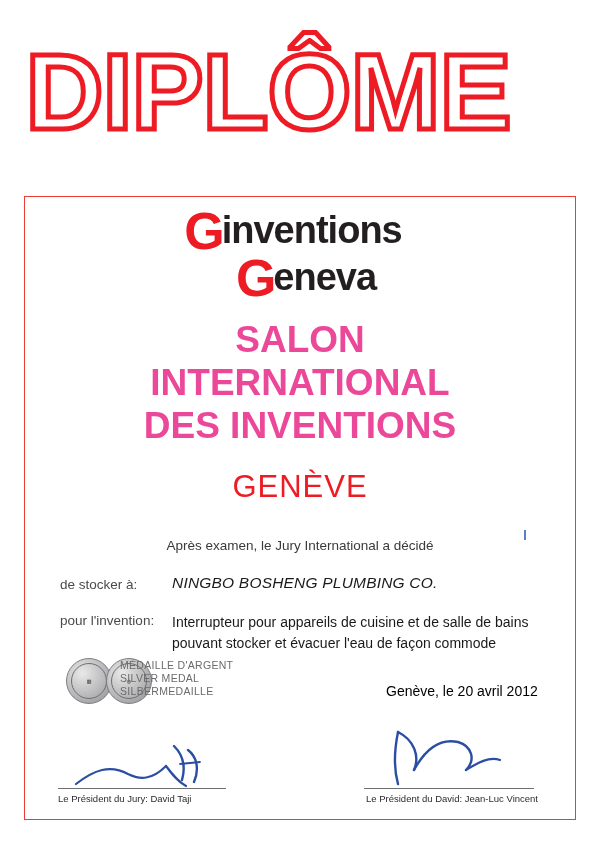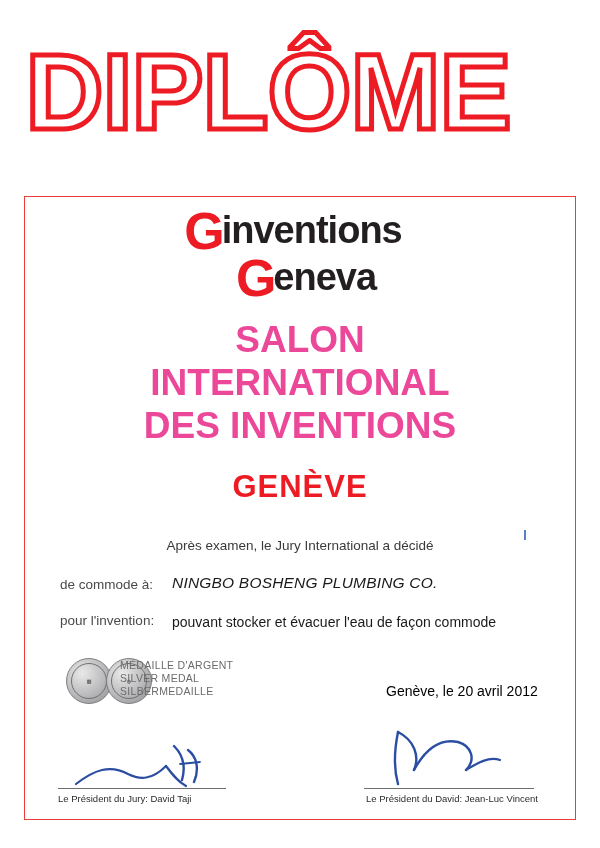--- a/index.html
+++ b/index.html
@@ -82,21 +82,21 @@
     line-height: 43px;
     color: #ec4899;
     letter-spacing: 0px;
   }
   .geneve {
     position: absolute;
     left: 0;
     top: 470px;
     width: 600px;
     text-align: center;
-    font-weight: bold;
+    font-weight: normal;
     font-size: 31px;
     line-height: 34px;
     color: #ed1c24;
     letter-spacing: 1px;
   }
   
   .jury-line {
     position: absolute;
     left: 0;
     top: 538px;
@@ -230,25 +230,26 @@
     <div>INTERNATIONAL</div>
     <div>DES INVENTIONS</div>
   </div>
 
   <div class="geneve">GENÈVE</div>
 
   <div class="tiny-mark"></div>
 
   <div class="jury-line">Après examen, le Jury International a décidé</div>
 
-  <div class="label label-remettre">de commode à:</div>
+  <div class="label label-remettre">de stocker à:</div>
   <div class="recipient">NINGBO BOSHENG PLUMBING CO.</div>
 
   <div class="label label-invention">pour l'invention:</div>
   <div class="invention">
+    <div>Interrupteur pour appareils de cuisine et de salle de bains</div>
     <div>pouvant stocker et évacuer l'eau de façon commode</div>
   </div>
 
   <div class="medals">
     <div class="medal medal-1">
       <div class="medal-inner">▥</div>
     </div>
     <div class="medal medal-2">
       <div class="medal-inner">◎</div>
     </div>

